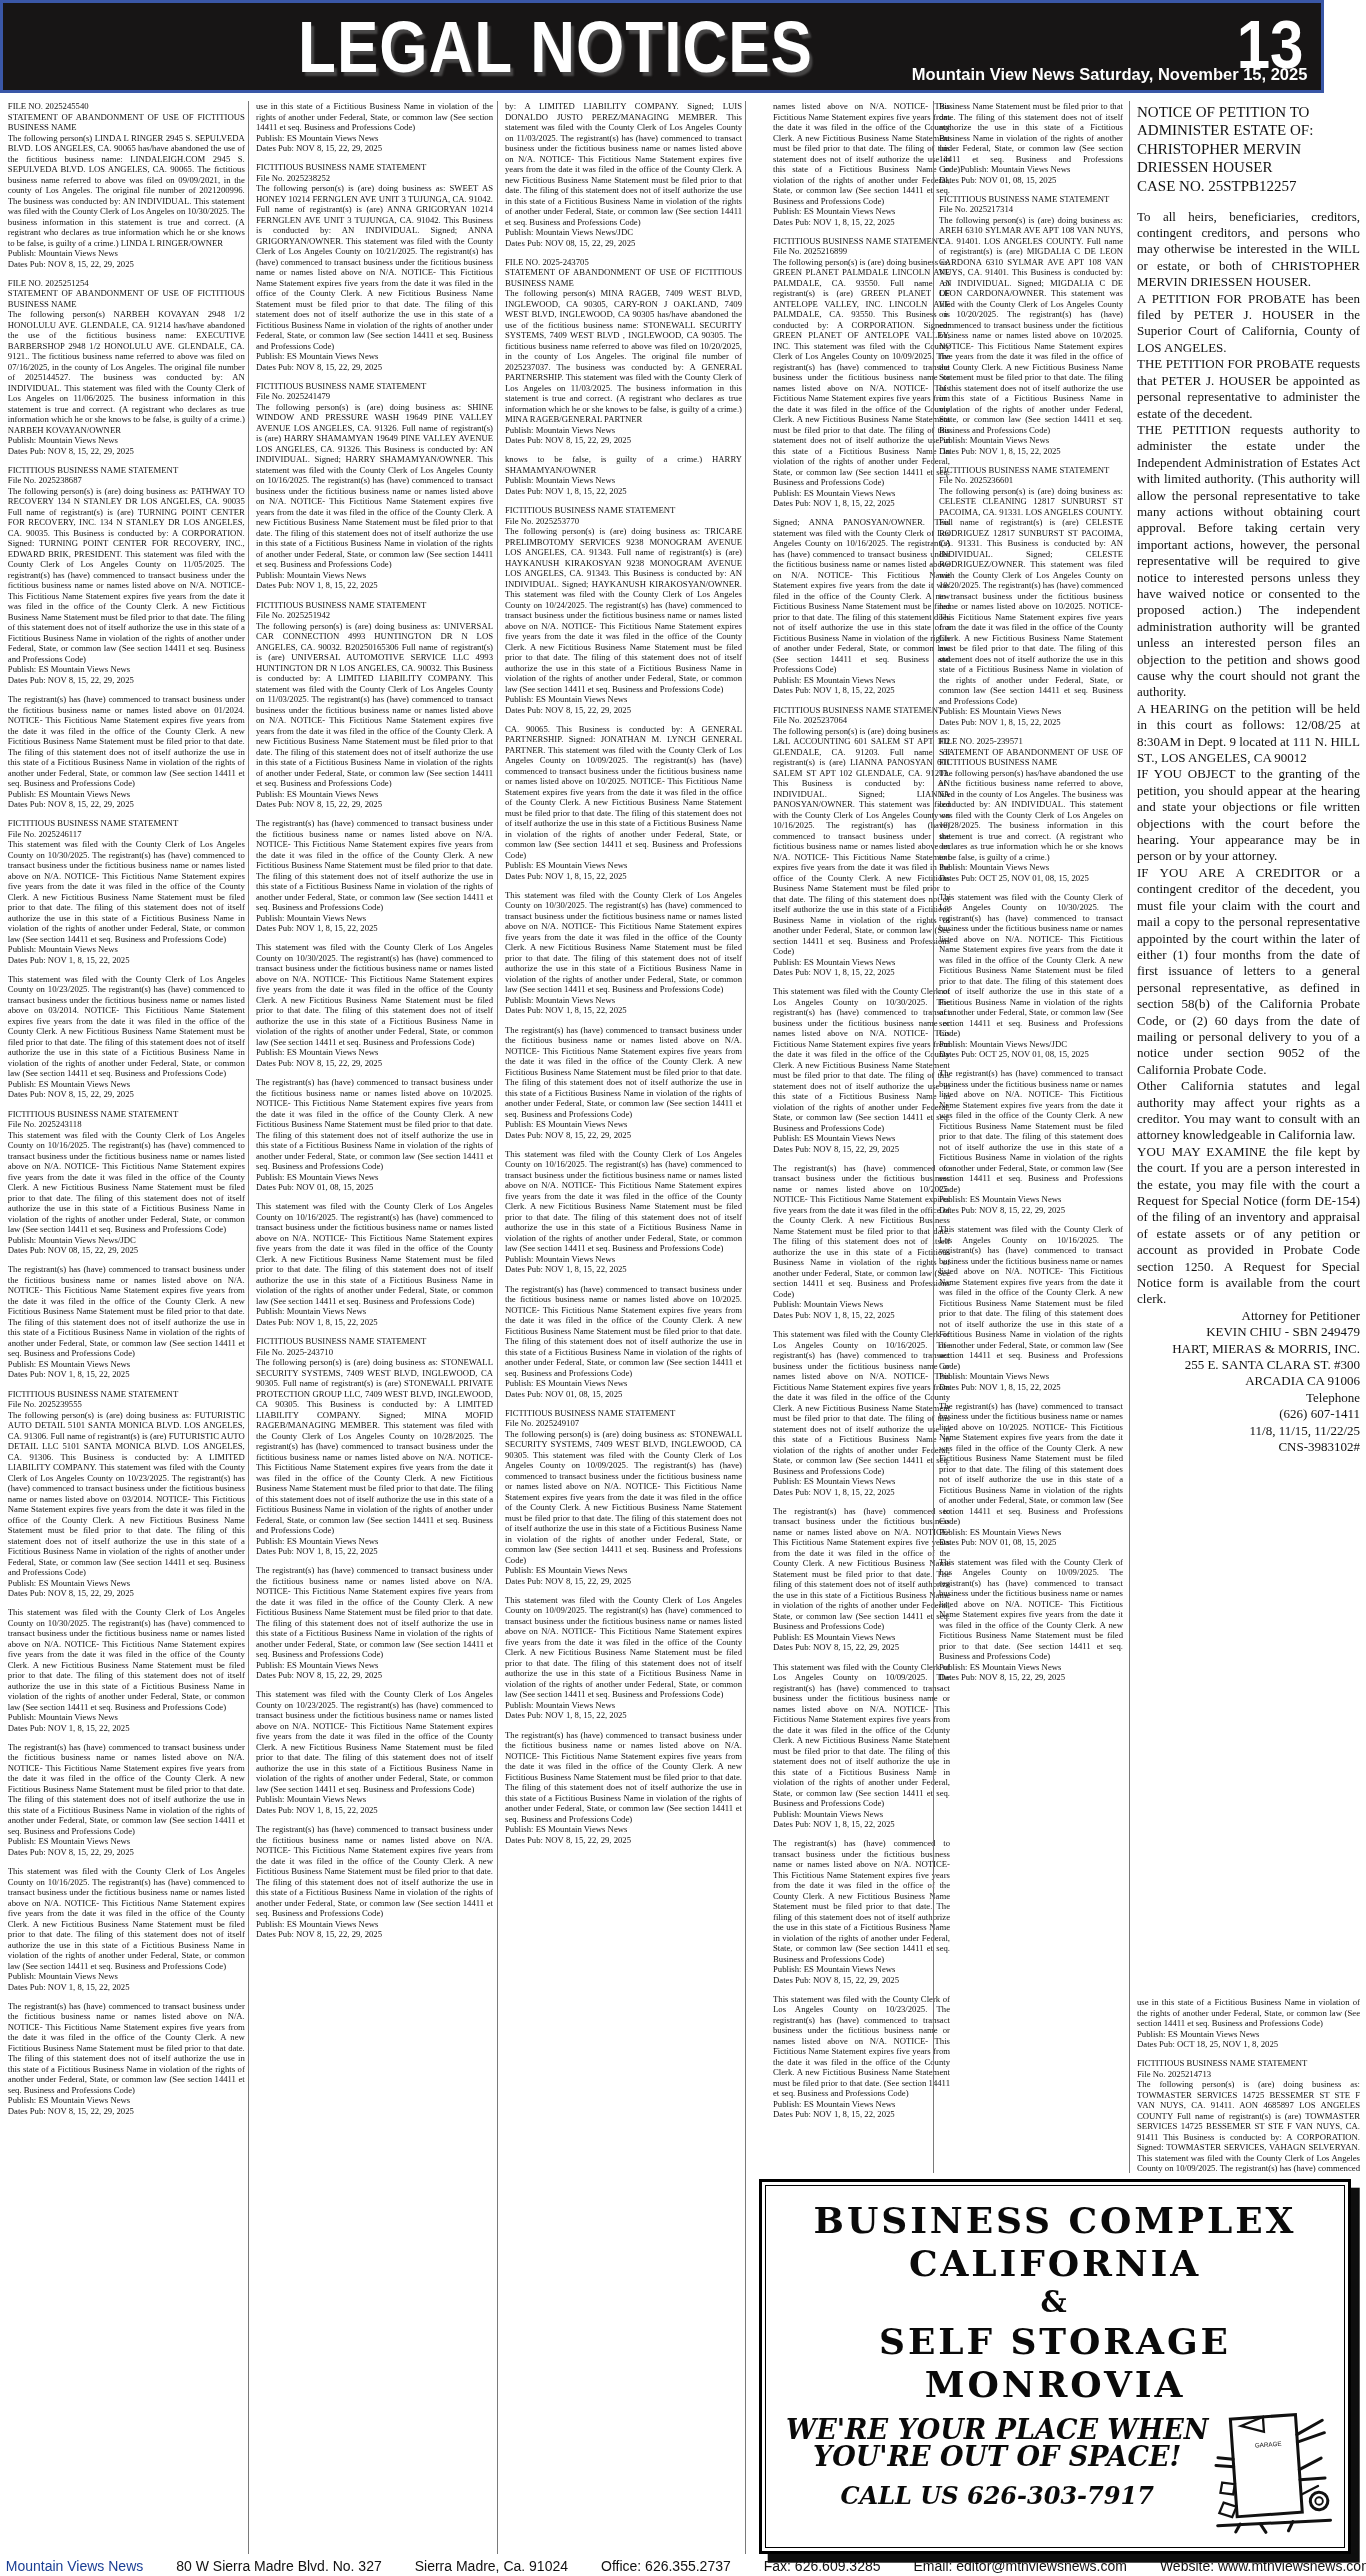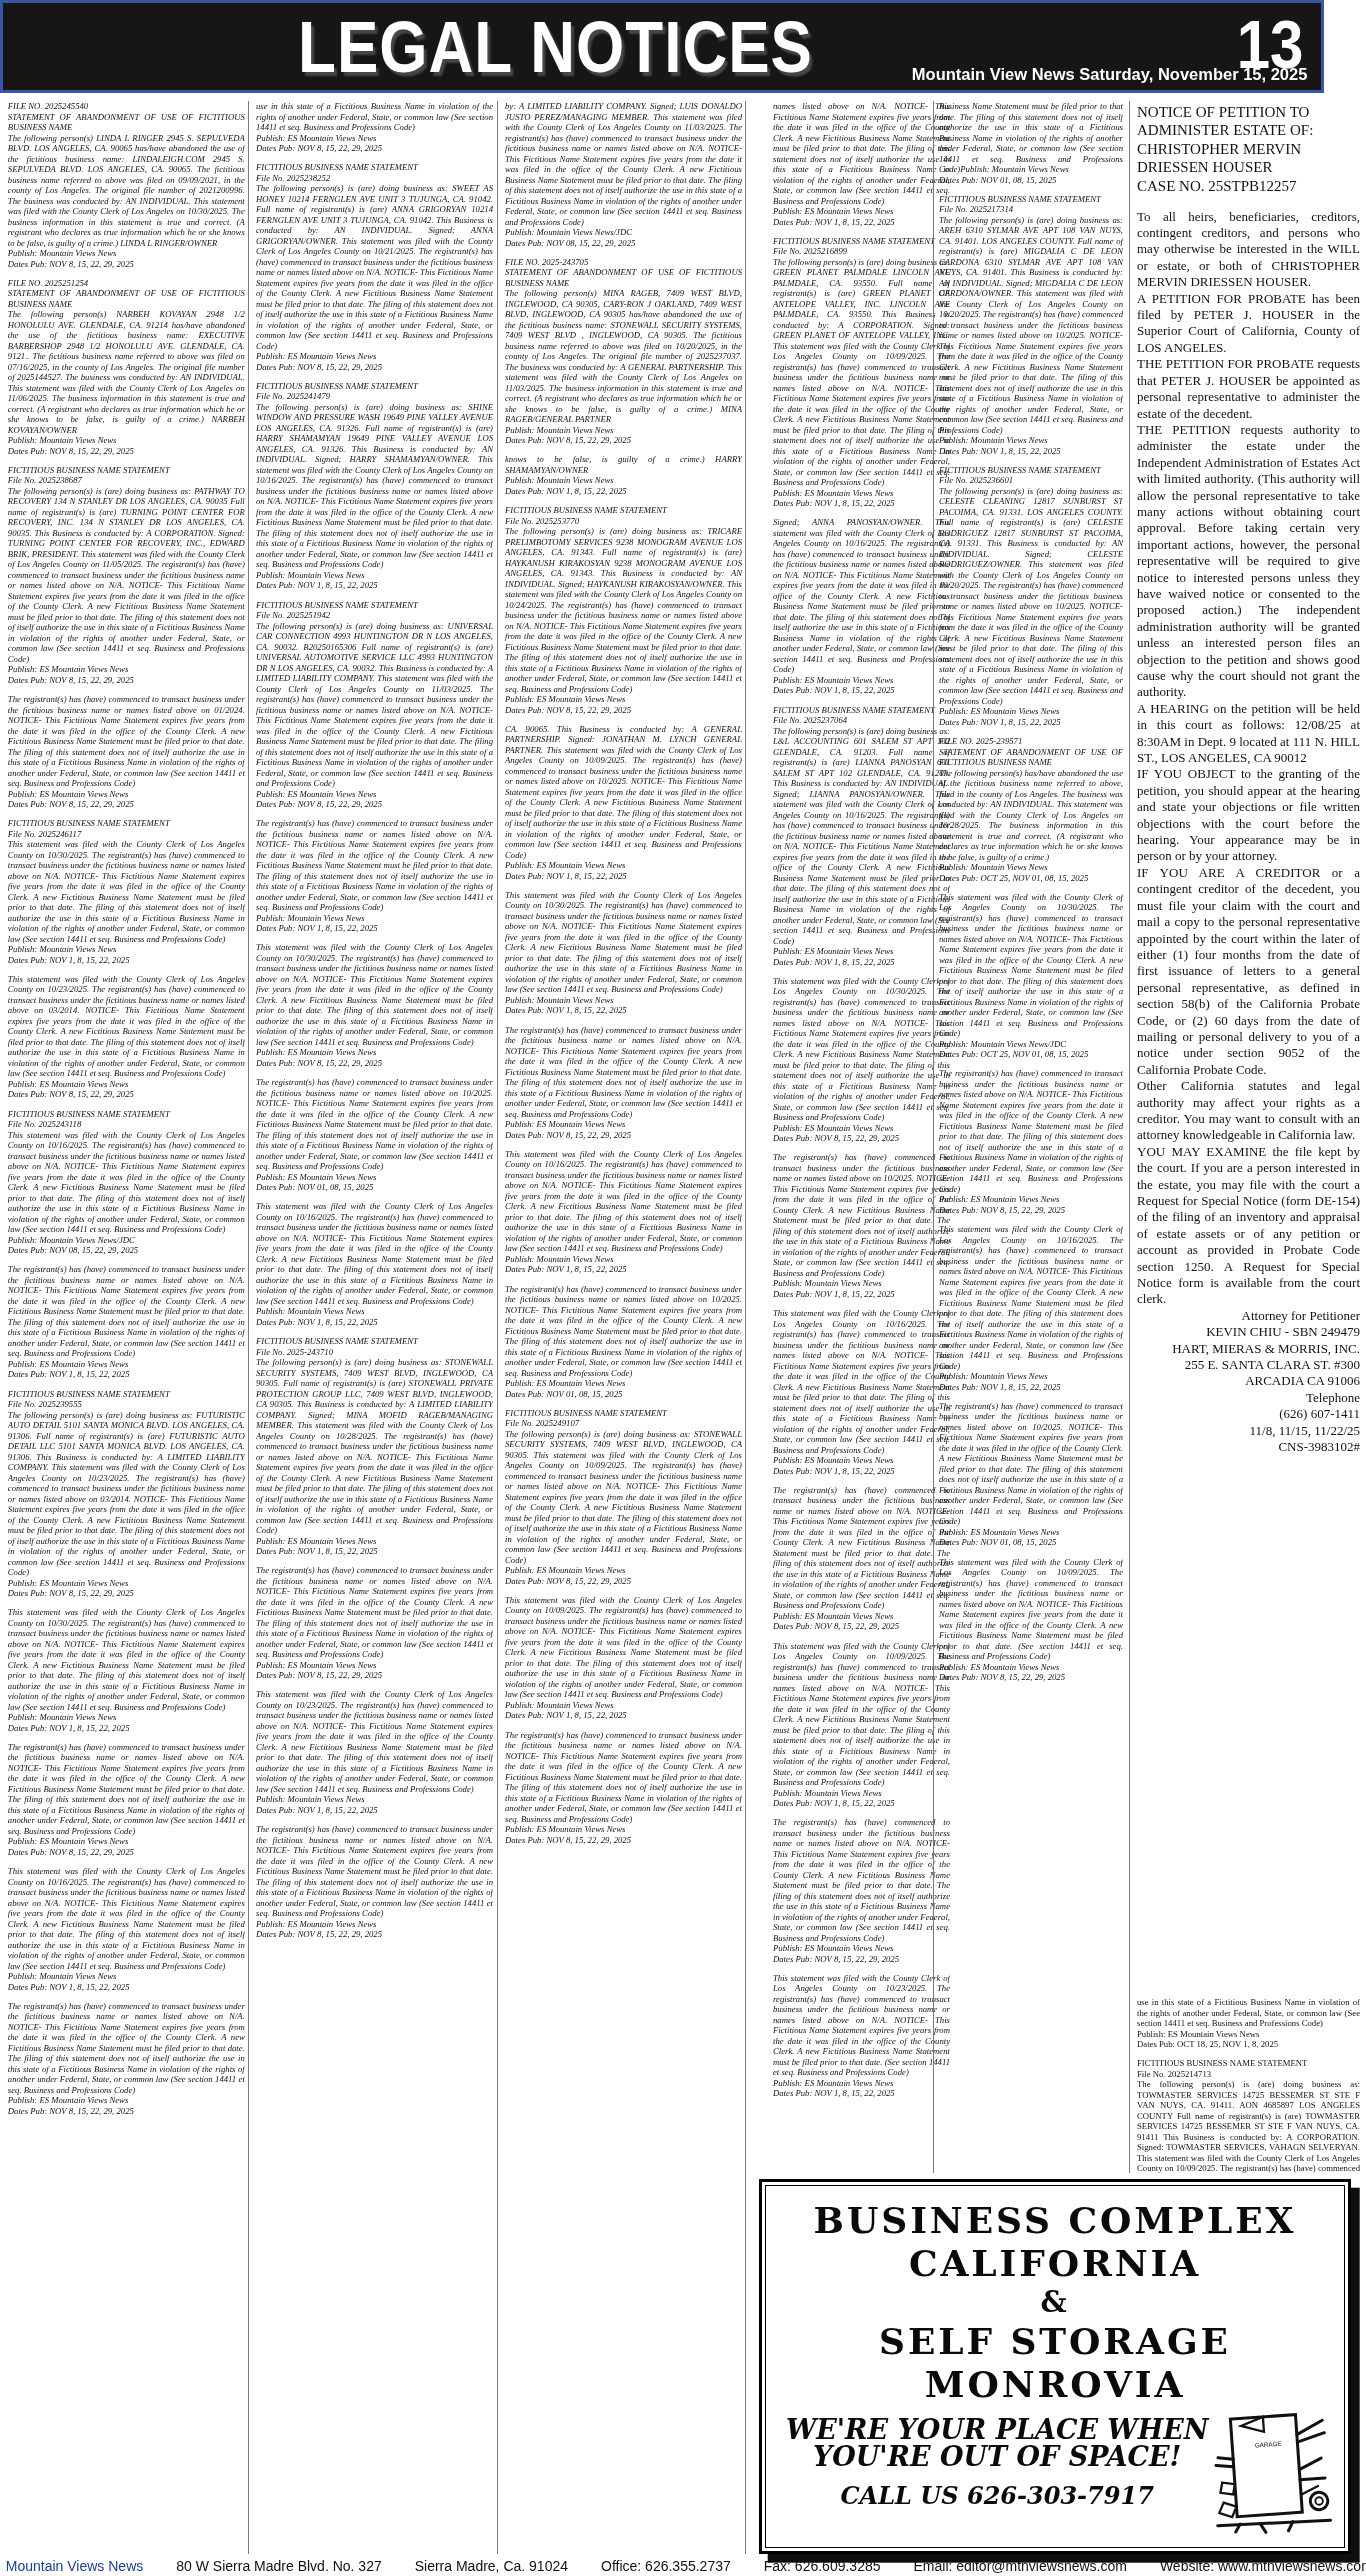--- a/index.html
+++ b/index.html
@@ -16,21 +16,21 @@
   .header-page{position:absolute;right:17.5px;top:1.9px;
           font-family:"Liberation Sans",sans-serif;font-weight:bold;font-size:60px;
           color:#ffffff;transform:scaleY(1.15);transform-origin:top;}
   .header-date{position:absolute;right:13.6px;bottom:6px;
           font-family:"Liberation Sans",sans-serif;font-weight:bold;font-size:16.5px;
           color:#ffffff;}
 
   
   .col{position:absolute;top:101px;overflow:hidden;text-align:justify;
        font-size:8.7px;line-height:10.5px;}
-  .col .notice{margin:0 0 8.7px 0;white-space:pre-line;font-style:italic;}
+  .col .notice{margin:0 0 8.7px 0;white-space:pre-line;}
   #col-0{left:7.8px;width:237px;height:2453px;}
   #col-1{left:256px;width:237px;height:2453px;}
   #col-2{left:505px;width:237px;height:2453px;}
   #col-3{left:773px;width:177px;height:2072px;}
   #col-4{left:939px;width:184px;height:2072px;}
 
   .vdiv{position:absolute;width:1px;background:#7a7a7a;top:101px;}
   #vdiv-1{left:248px;height:2453px;}
   #vdiv-2{left:497px;height:2453px;}
   #vdiv-3{left:745px;height:2453px;}

